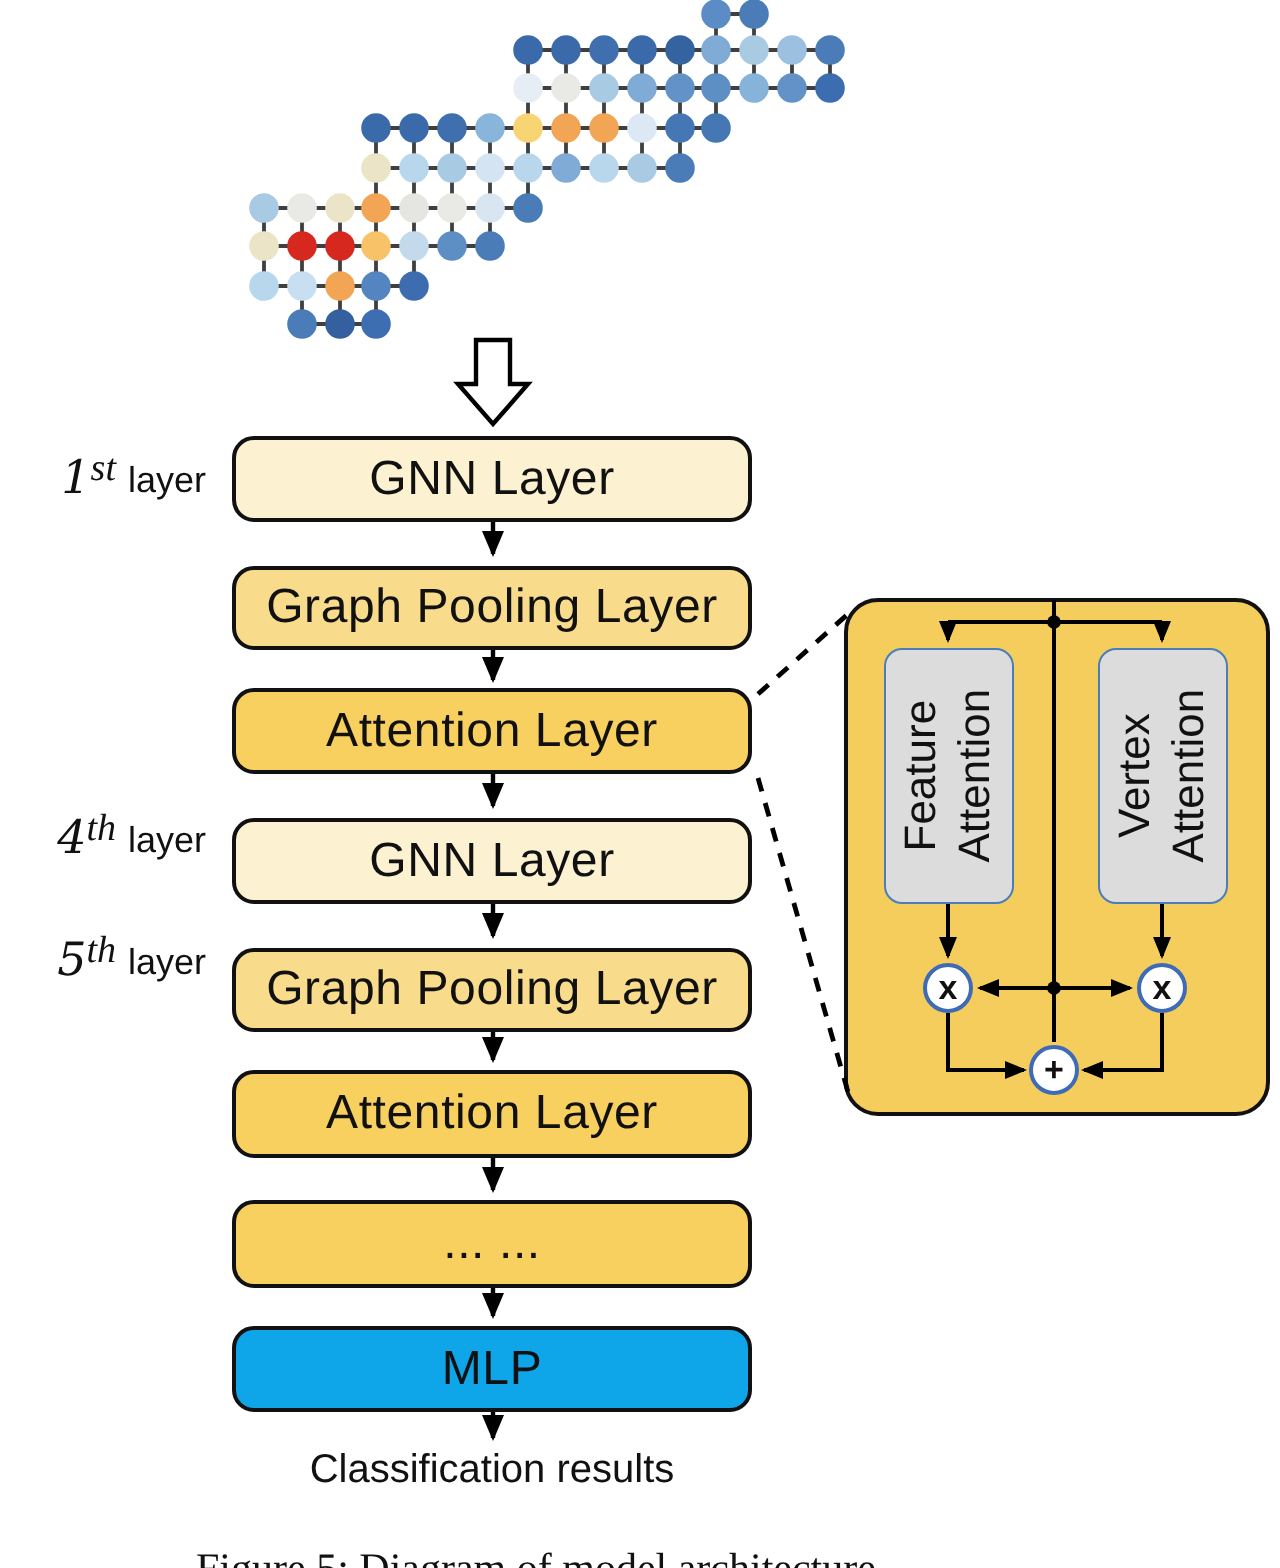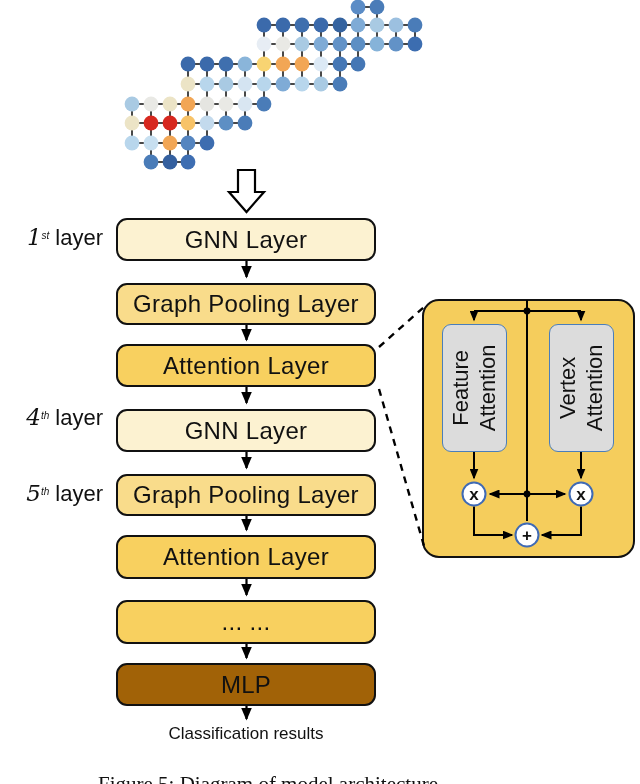--- a/index.html
+++ b/index.html
@@ -6,33 +6,33 @@
   .stage{position:relative;width:640px;height:784px;background:#ffffff;overflow:hidden;
          font-family:"Liberation Sans",sans-serif;}
   svg.layer{position:absolute;left:0;top:0;pointer-events:none;}
   
   .flow-box{position:absolute;left:116px;width:260px;border:2.5px solid #111;border-radius:11px;
             display:flex;align-items:center;justify-content:center;box-sizing:border-box;z-index:3;}
   .flow-box span{font-size:24px;color:#111;letter-spacing:.3px;text-align:center;}
   
   .side-label{position:absolute;width:103px;text-align:right;color:#111;z-index:3;white-space:nowrap;}
   .side-label .num{font-family:"DejaVu Serif",serif;font-style:italic;font-size:23px;}
-  .side-label sup{font-family:Liberation Sans, sans-serif;font-style:italic;font-size:10px;}
-  .side-label .word{font-size:22px;margin-left:6px;}
+  .side-label sup{font-family:Liberation Serif, serif;font-style:italic;font-size:19px;}
+  .side-label .word{font-size:18px;margin-left:6px;}
   
   .detail-panel{position:absolute;left:422px;top:299px;width:213px;height:259px;box-sizing:border-box;
                 border:2.6px solid #111;border-radius:17px;z-index:1;}
   .attn-box{position:absolute;width:65px;height:128px;top:324px;box-sizing:border-box;border-radius:9px;
             display:flex;align-items:center;justify-content:center;z-index:3;}
   .attn-box .rot{transform:rotate(-90deg);white-space:nowrap;text-align:center;font-size:22px;
                  line-height:1.22;color:#111;}
   .op-circle{position:absolute;width:25px;height:25px;border-radius:50%;background:#fff;box-sizing:border-box;
              display:flex;align-items:center;justify-content:center;font-weight:bold;font-size:17px;
              color:#111;z-index:4;transform:translate(-50%,-50%);}
-  .classification{position:absolute;left:116px;top:724px;width:260px;text-align:center;font-size:17px;
+  .classification{position:absolute;left:116px;top:724px;width:260px;text-align:center;font-size:20px;
                   color:#111;z-index:3;}
   .caption{position:absolute;left:98px;top:772px;width:520px;font-family:"Liberation Serif",serif;
            font-size:21px;color:#111;z-index:3;white-space:nowrap;}
 </style>
 </head>
 <body>
 
 <div class="stage">
 
   <svg id="graph-svg" class="layer" width="640" height="784" style="z-index:1">
@@ -261,27 +261,27 @@
     </div>
   <div class="flow-box" style="top: 474px; height: 42px; background: rgb(249, 220, 139);">
       <span>Graph Pooling Layer</span>
     </div>
   <div class="flow-box" style="top: 535px; height: 44px; background: rgb(248, 208, 95);">
       <span>Attention Layer</span>
     </div>
   <div class="flow-box" style="top: 600px; height: 44px; background: rgb(248, 208, 95);">
       <span>... ...</span>
     </div>
-  <div class="flow-box" style="top: 663px; height: 43px; background: #a16207;">
+  <div class="flow-box" style="top: 663px; height: 43px; background: #0ea5e9;">
       <span>MLP</span>
     </div>
 
   <div class="side-label" style="top:224px"><span class="num">1</span><sup>st</sup><span class="word">layer</span></div>
   <div class="side-label" style="top:404px"><span class="num">4</span><sup>th</sup><span class="word">layer</span></div>
-  <div class="side-label" style="top:480px"><span class="num">5</span><sup>th</sup><span class="word">layer</span></div>
+  <div class="side-label" style="top:465px"><span class="num">5</span><sup>th</sup><span class="word">layer</span></div>
 
   <div class="attn-box" id="feature-attn" style="left: 442px; background: rgb(220, 220, 220); border: 1.8px solid rgb(74, 126, 187);">
     <div class="rot"><span>Feature</span><br><span>Attention</span></div>
   </div>
   <div class="attn-box" id="vertex-attn" style="left: 549px; background: rgb(220, 220, 220); border: 1.8px solid rgb(74, 126, 187);">
     <div class="rot"><span>Vertex</span><br><span>Attention</span></div>
   </div>
   <div class="op-circle" style="left: 474px; top: 494px; border: 2.2px solid rgb(63, 106, 181);">
       <span>x</span>
     </div>

